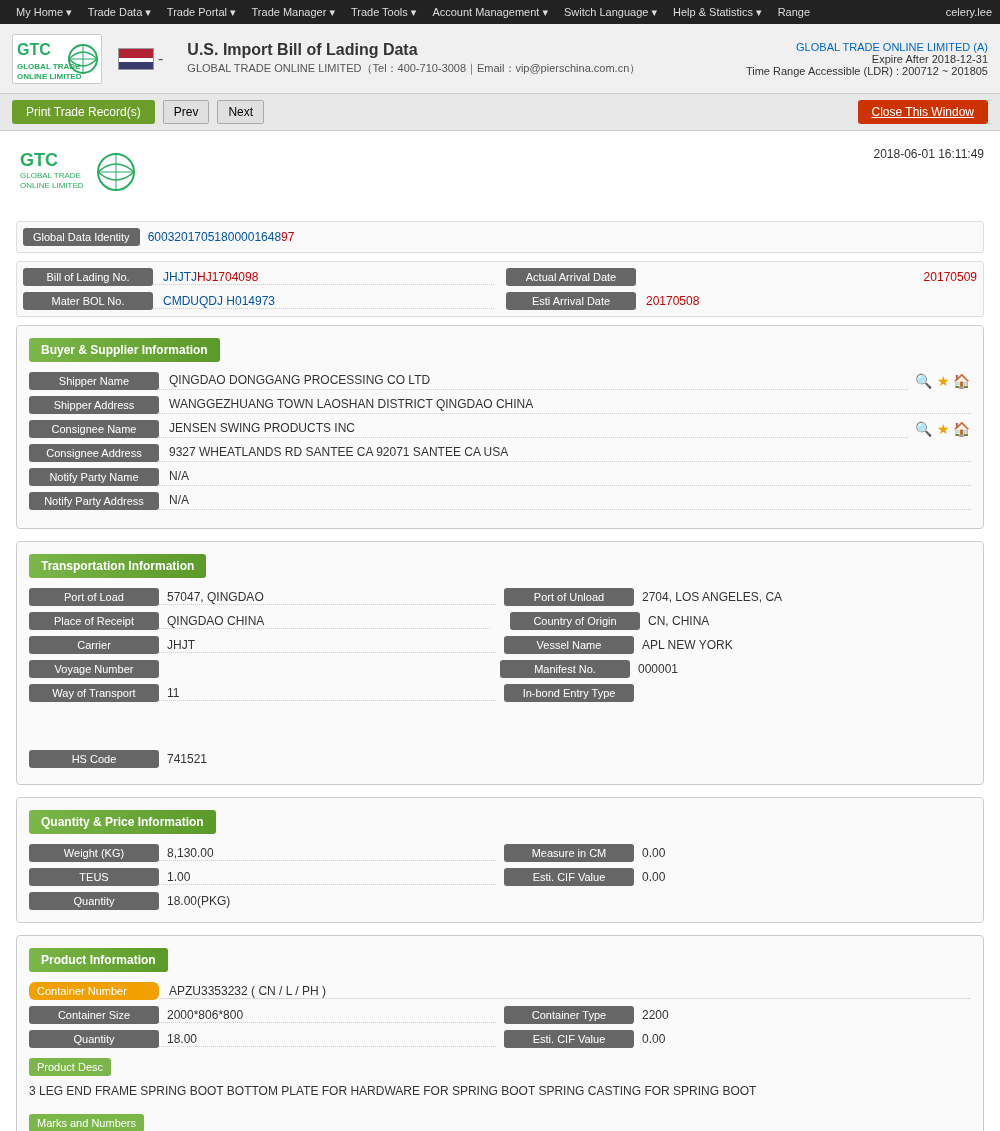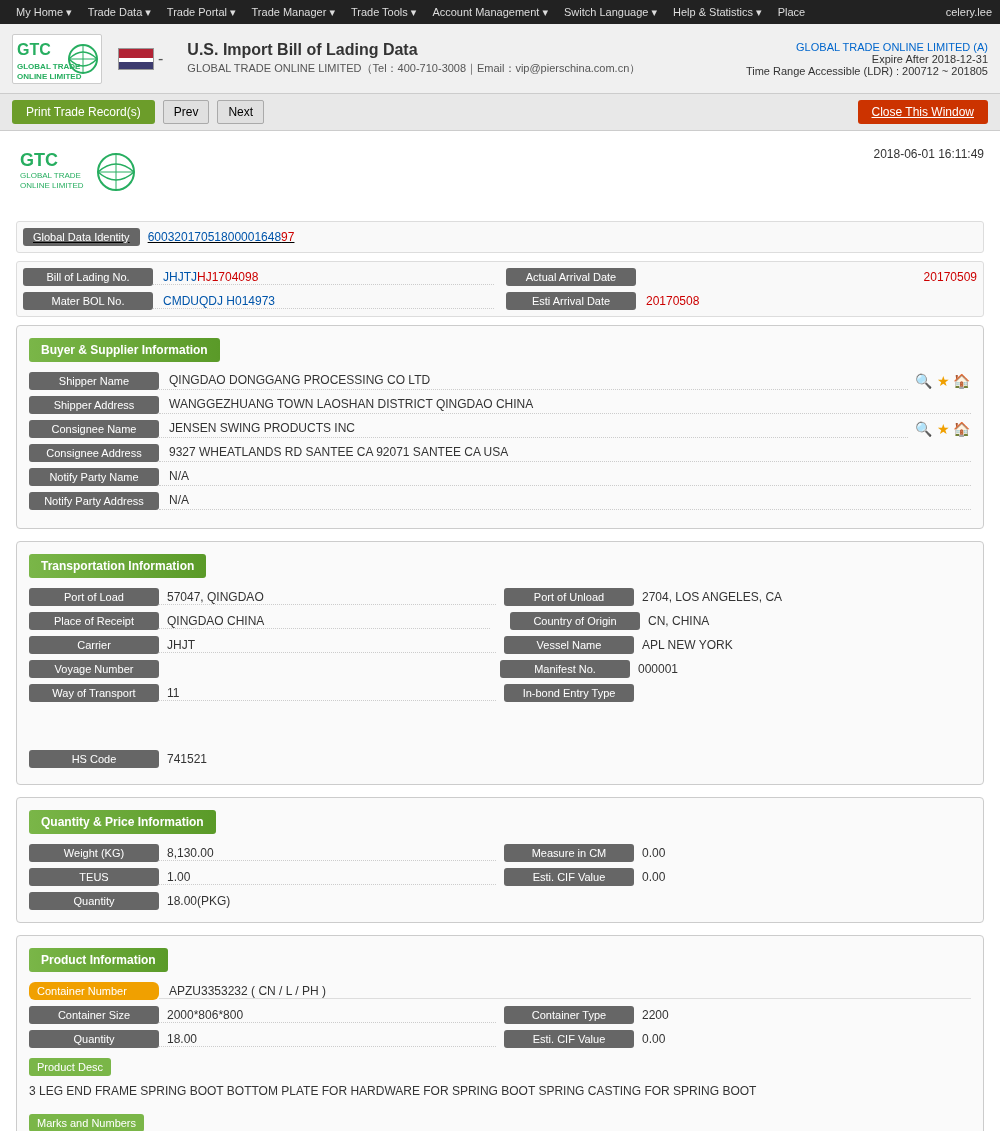--- a/index.html
+++ b/index.html
@@ -226,21 +226,21 @@
   <div class="nav-item">
     <span>Account Management</span> ▾
   </div>
   <div class="nav-item">
     <span>Switch Language</span> ▾
   </div>
   <div class="nav-item">
     <span>Help &amp; Statistics</span> ▾
   </div>
   <div class="nav-item">
-    <span>Place</span>
+    <span>Range</span>
   </div>
   <div class="spacer"></div>
   <div class="user-info">celery.lee</div>
 </div>
 
 <div class="header-area">
   <div class="logo-area">
     <div class="logo-img">
       <svg width="88" height="48" viewBox="0 0 88 48">
         <text x="4" y="20" fill="#27ae60" font-size="16" font-weight="bold" font-family="Arial">GTC</text>
@@ -293,21 +293,21 @@
         <circle cx="100" cy="24" r="18" fill="none" stroke="#27ae60" stroke-width="2"></circle>
         <path d="M82 24 Q100 8 118 24" fill="none" stroke="#27ae60" stroke-width="1.5"></path>
         <path d="M82 24 Q100 40 118 24" fill="none" stroke="#27ae60" stroke-width="1.5"></path>
         <line x1="100" y1="6" x2="100" y2="42" stroke="#27ae60" stroke-width="1"></line>
         <line x1="82" y1="24" x2="118" y2="24" stroke="#27ae60" stroke-width="1"></line>
       </svg>
     </div>
     <div class="record-timestamp">2018-06-01 16:11:49</div>
   </div>
 
-  <div style="display:flex;align-items:center;margin-bottom:8px;border:1px solid #ddd;padding:6px;background:#f9f9f9;border-radius:3px;text-decoration:underline;">
+  <div style="display:flex;align-items:center;margin-bottom:8px;border:1px solid #ddd;padding:6px;background:#f9f9f9;border-radius:3px;">
     <span class="global-id-label">Global Data Identity</span>
     <span style="color:#0055aa;font-size:12px;">60032017051800001648<span style="color:#cc0000">97</span></span>
   </div>
 
   <div style="border:1px solid #ddd;padding:6px;background:#f9f9f9;border-radius:3px;margin-bottom:8px;">
     <div style="display:flex;align-items:center;margin-bottom:6px;">
       <span class="info-label">Bill of Lading No.</span>
       <span style="padding-left:10px;color:#0055aa;font-size:12px;flex:1;border-bottom:1px dotted #ccc;">JHJTJ<span style="color:#cc0000">HJ1704098</span></span>
       <span class="info-label" style="margin-left:12px;">Actual Arrival Date</span>
       <span style="padding-left:10px;color:#cc0000;font-size:12px;flex:1;text-align:right;">20170509</span>

